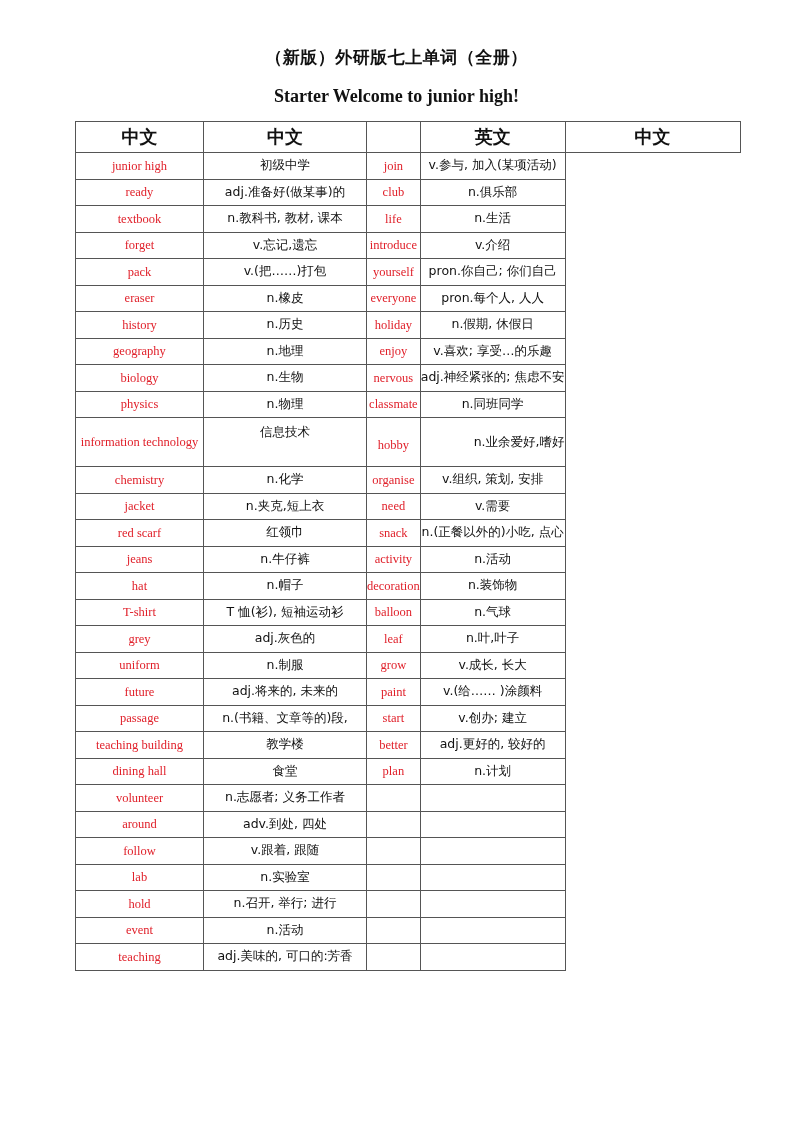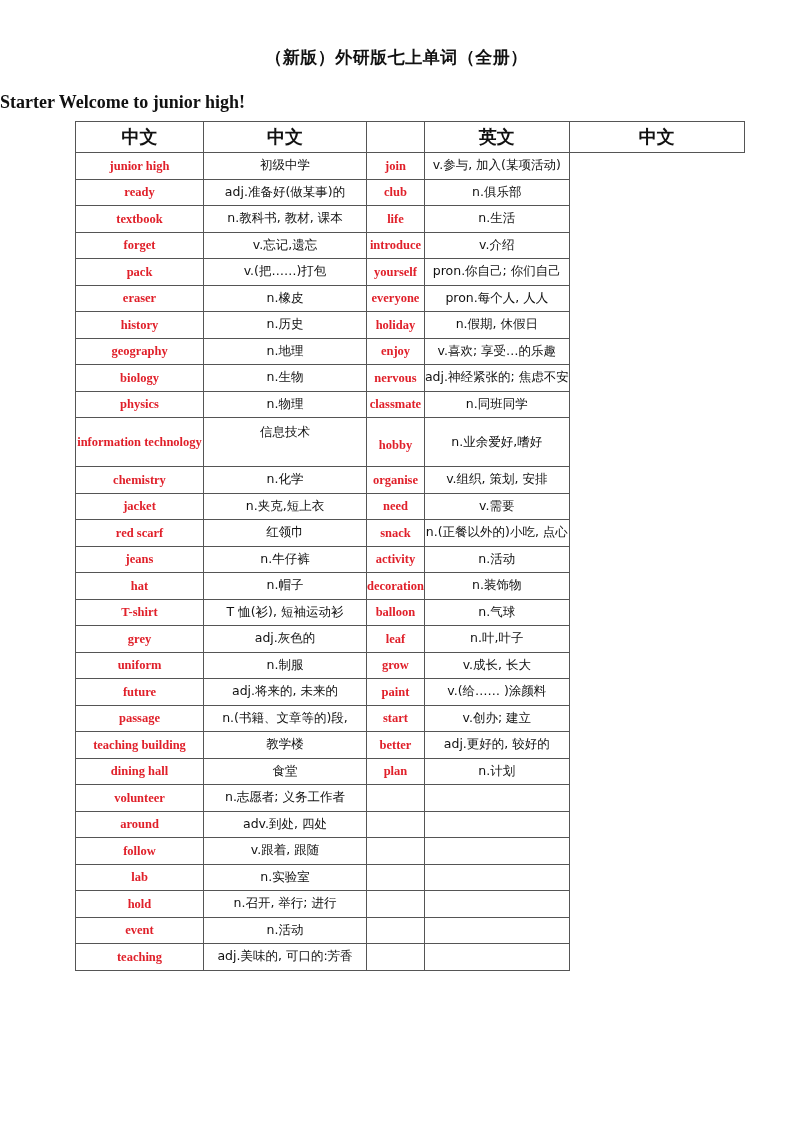--- a/index.html
+++ b/index.html
@@ -1,29 +1,29 @@
 <!DOCTYPE html>
 <html><head>
 <meta charset="utf-8">
 <style>
   html, body { margin: 0; padding: 0; background: #ffffff; }
   body { width: 793px; height: 1122px; position: relative; overflow: hidden; font-family: "DejaVu Sans", sans-serif; color: #111; }
   .title { position: absolute; top: 46px; left: 0; width: 793px; text-align: center; font-size: 17px; font-weight: bold; letter-spacing: 0.5px; }
-  .subtitle { position: absolute; top: 92px; left: 0; width: 793px; text-align: left; font-family: "Liberation Serif", serif; font-size: 18px; font-weight: bold; }
+  .subtitle { position: absolute; top: 86px; left: 0; width: 793px; text-align: center; font-family: "Liberation Serif", serif; font-size: 18px; font-weight: bold; }
   table.vocab { position: absolute; left: 75px; top: 121px; border-collapse: collapse; table-layout: fixed; }
   table.vocab td, table.vocab th { border: 1px solid #555; padding: 0; text-align: center; vertical-align: middle; overflow: hidden; white-space: nowrap; }
   table.vocab th { height: 30px; font-size: 18px; font-weight: bold; }
   table.vocab td { height: 25.5px; font-size: 12.5px; }
-  td.en { color: #e0202a; font-family: "Liberation Serif", serif; font-size: 13.5px; line-height: 18px; padding-bottom: 5px; font-weight: bold; }
+  td.en { color: #e0202a; font-family: "Liberation Serif", serif; font-size: 13.5px; line-height: 18px; padding-bottom: 5px; }
   td.cn { font-family: "DejaVu Sans", sans-serif; font-size: 12px; padding-top: 5px; }
   td.gap { border-top: 1px solid #555; border-bottom: 1px solid #555; border-left: 1px solid #555; border-right: 1px solid #555; }
   tr.tall td { height: 42px; }
   td.en.wrap { white-space: normal; line-height: 21px; padding-bottom: 0; }
   td.cn.top { vertical-align: top; padding-top: 6px; margin-top: 32px; }
-  td.cn.mid { padding-top: 0; }
+  td.cn.mid { padding-top: 0; text-align: right; }
   td.en.low { padding-bottom: 0; padding-top: 6px; }
 </style>
 </head>
 <body>
 
 <div class="title">（新版）外研版七上单词（全册）</div>
 <div class="subtitle">Starter Welcome to junior high!</div>
 
 <table class="vocab">
   <colgroup>

